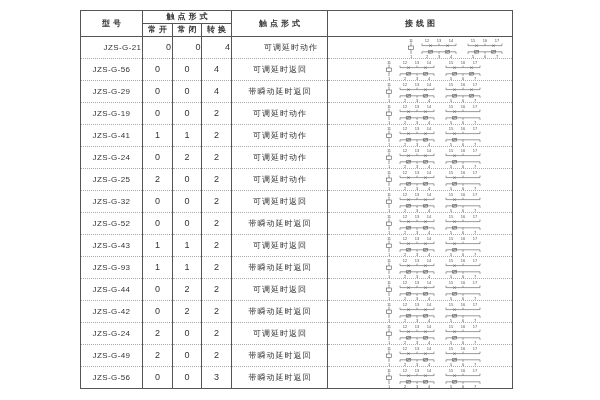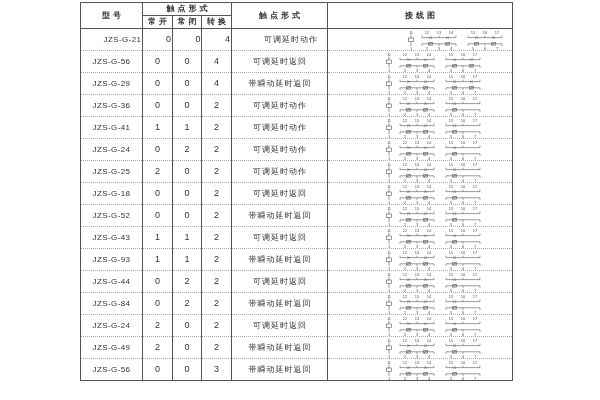--- a/index.html
+++ b/index.html
@@ -8,21 +8,21 @@
     --text:#333333;
     --diagram:#555555;
     --bg:#ffffff;
   }
   html,body{margin:0;padding:0;}
   body{
     width:600px;height:400px;background:var(--bg);position:relative;
     font-family:"Liberation Sans","DejaVu Sans",sans-serif;color:var(--text);
   }
   table.spec-table{
-    position:absolute;left:80px;top:2px;width:432px;height:345px;
+    position:absolute;left:80px;top:10px;width:432px;height:345px;
     border-collapse:collapse;table-layout:fixed;
     border:1px solid var(--border);
   }
   th{
     border:1px solid var(--border);
     padding:0;text-align:center;vertical-align:middle;
     font-size:8px;font-weight:bold;letter-spacing:3px;text-indent:3px;
     color:var(--text);line-height:1;
   }
   thead tr{height:13px;}
@@ -246,21 +246,21 @@
               <line x1="96" y1="14.8" x2="96" y2="16.8" stroke="#555555" stroke-width="0.6"></line>
               <rect x="68.7" y="13.5" width="3.6" height="2.6" fill="none" stroke="#555555" stroke-width="0.6"></rect>
               <line x1="68.7" y1="16.1" x2="72.3" y2="13.5" stroke="#555555" stroke-width="0.6"></line>
               <rect x="85.7" y="13.5" width="3.6" height="2.6" fill="none" stroke="#555555" stroke-width="0.6"></rect>
               <line x1="85.7" y1="16.1" x2="89.3" y2="13.5" stroke="#555555" stroke-width="0.6"></line>
             </svg>
           </span>
     </td>
   </tr>
       <tr>
-    <td class="c-model">JZS-G-36</td>
+    <td class="c-model">JZS-G-19</td>
     <td class="c-num">0</td>
     <td class="c-num">0</td>
     <td class="c-num">2</td>
     <td class="c-delay">可调延时动作</td>
     <td class="c-diagram">
       <span class="diag">
             <svg width="125" height="21" viewBox="0 0 125 21" xmlns="http://www.w3.org/2000/svg">
               <text x="5" y="4.5" font-size="4" fill="#555555" text-anchor="middle" font-family="Liberation Sans, sans-serif">11</text>
               <line x1="5" y1="5.5" x2="5" y2="9" stroke="#555555" stroke-width="0.6"></line>
               <rect x="2.6" y="9" width="4.8" height="3.6" fill="none" stroke="#555555" stroke-width="0.6"></rect>
@@ -478,21 +478,21 @@
               <line x1="62" y1="14.8" x2="62" y2="16.8" stroke="#555555" stroke-width="0.6"></line>
               <line x1="79" y1="14.8" x2="79" y2="16.8" stroke="#555555" stroke-width="0.6"></line>
               <line x1="96" y1="14.8" x2="96" y2="16.8" stroke="#555555" stroke-width="0.6"></line>
               <rect x="68.7" y="13.5" width="3.6" height="2.6" fill="none" stroke="#555555" stroke-width="0.6"></rect>
               <line x1="68.7" y1="16.1" x2="72.3" y2="13.5" stroke="#555555" stroke-width="0.6"></line>
             </svg>
           </span>
     </td>
   </tr>
       <tr>
-    <td class="c-model">JZS-G-18</td>
+    <td class="c-model">JZS-G-32</td>
     <td class="c-num">0</td>
     <td class="c-num">0</td>
     <td class="c-num">2</td>
     <td class="c-delay">可调延时返回</td>
     <td class="c-diagram">
       <span class="diag">
             <svg width="125" height="21" viewBox="0 0 125 21" xmlns="http://www.w3.org/2000/svg">
               <text x="5" y="4.5" font-size="4" fill="#555555" text-anchor="middle" font-family="Liberation Sans, sans-serif">11</text>
               <line x1="5" y1="5.5" x2="5" y2="9" stroke="#555555" stroke-width="0.6"></line>
               <rect x="2.6" y="9" width="4.8" height="3.6" fill="none" stroke="#555555" stroke-width="0.6"></rect>
@@ -768,21 +768,21 @@
               <line x1="62" y1="14.8" x2="62" y2="16.8" stroke="#555555" stroke-width="0.6"></line>
               <line x1="79" y1="14.8" x2="79" y2="16.8" stroke="#555555" stroke-width="0.6"></line>
               <line x1="96" y1="14.8" x2="96" y2="16.8" stroke="#555555" stroke-width="0.6"></line>
               <rect x="68.7" y="13.5" width="3.6" height="2.6" fill="none" stroke="#555555" stroke-width="0.6"></rect>
               <line x1="68.7" y1="16.1" x2="72.3" y2="13.5" stroke="#555555" stroke-width="0.6"></line>
             </svg>
           </span>
     </td>
   </tr>
       <tr>
-    <td class="c-model">JZS-G-84</td>
+    <td class="c-model">JZS-G-42</td>
     <td class="c-num">0</td>
     <td class="c-num">2</td>
     <td class="c-num">2</td>
     <td class="c-delay">带瞬动延时返回</td>
     <td class="c-diagram">
       <span class="diag">
             <svg width="125" height="21" viewBox="0 0 125 21" xmlns="http://www.w3.org/2000/svg">
               <text x="5" y="4.5" font-size="4" fill="#555555" text-anchor="middle" font-family="Liberation Sans, sans-serif">11</text>
               <line x1="5" y1="5.5" x2="5" y2="9" stroke="#555555" stroke-width="0.6"></line>
               <rect x="2.6" y="9" width="4.8" height="3.6" fill="none" stroke="#555555" stroke-width="0.6"></rect>

